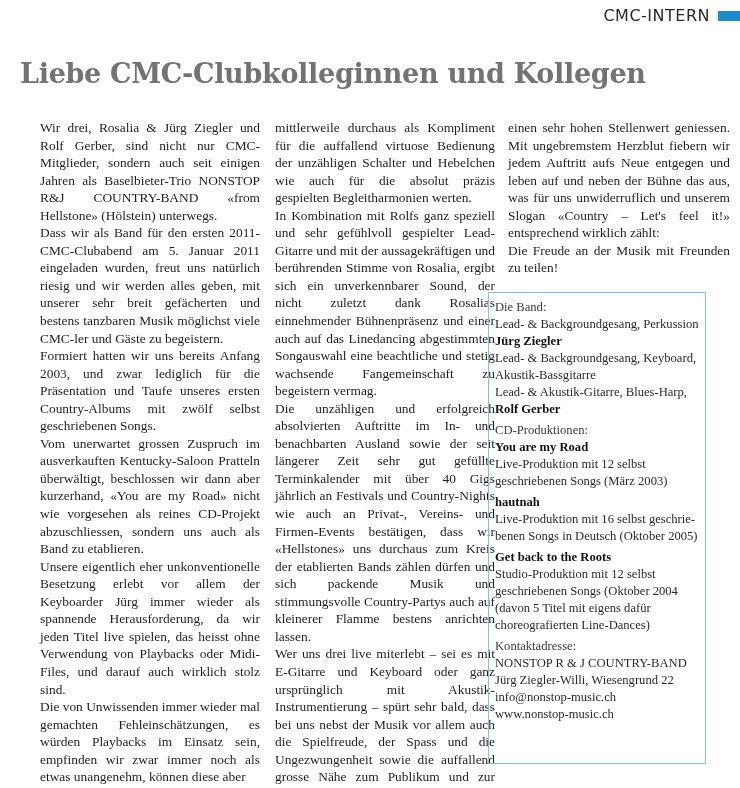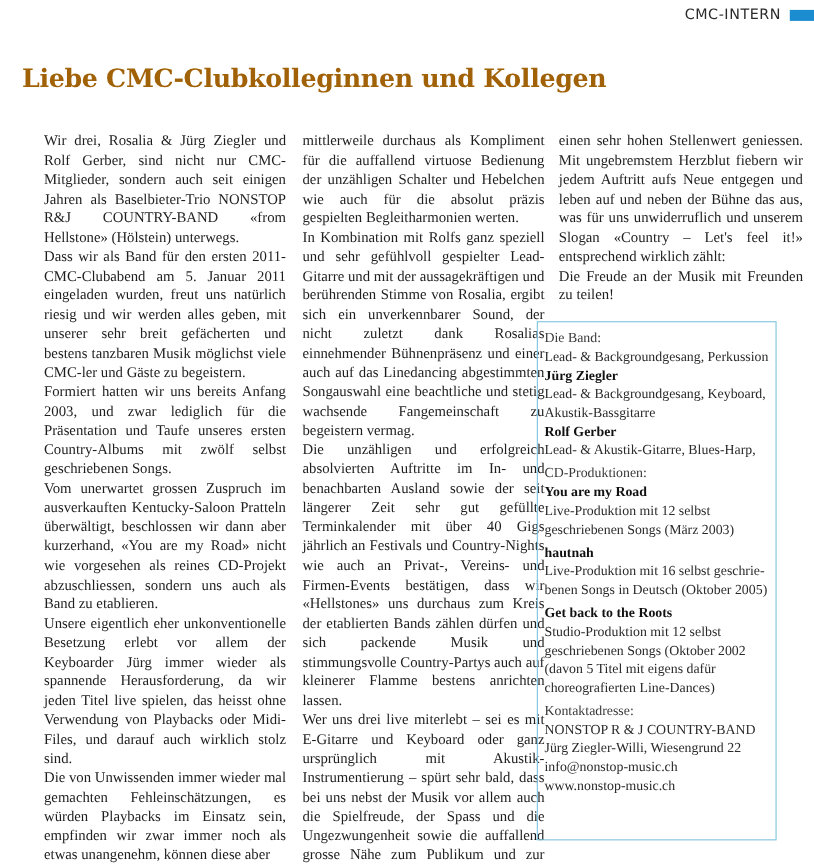--- a/index.html
+++ b/index.html
@@ -1,24 +1,24 @@
 <!DOCTYPE html>
 <html><head>
   <meta charset="utf-8">
   <style>
     html, body { margin: 0; padding: 0; background: #ffffff; }
     body { width: 740px; height: 788px; position: relative; overflow: hidden;
            font-family: "DejaVu Serif", "Liberation Serif", serif; color: #1e1e1e; }
     .section-tag { position: absolute; top: 6px; right: 0; display: flex; align-items: center; gap: 8px; }
-    .section-tag-label { font-family: "DejaVu Sans", "Liberation Sans", sans-serif; font-size: 13px;
+    .section-tag-label { font-family: "DejaVu Sans", "Liberation Sans", sans-serif; font-size: 16px;
                          letter-spacing: 0.5px; color: #2a2a2a; }
     .section-tag-bar { width: 22px; height: 10px; background: #1a8ccf; }
     .headline { position: absolute; left: 20px; top: 58px; margin: 0;
                 font-family: "DejaVu Serif", "Liberation Serif", serif; font-weight: bold;
-                font-size: 23px; letter-spacing: -0.3px; color: #a16207; white-space: nowrap; }
+                font-size: 27px; letter-spacing: -0.3px; color: #737373; white-space: nowrap; }
     .col { position: absolute; top: 119px; font-family: "Liberation Serif", "DejaVu Serif", serif;
            font-size: 13.4px; line-height: 17.55px; text-align: justify; hyphens: manual; margin-left: 20px; }
     .col p { margin: 0; }
     .col1 { left: 20px; width: 220px; }
     .col2 { left: 255px; width: 220px; }
     .col3 { left: 488px; width: 222px; }
     .infobox { position: absolute; left: 488px; top: 292px; width: 218px; height: 472px;
                border: 1.5px solid #7cc4de; box-sizing: border-box; padding: 6px 6px 4px 6px;
                font-family: "Liberation Serif", "DejaVu Serif", serif; font-size: 12.6px;
                line-height: 17px; color: #2a2a2a; }
@@ -58,38 +58,38 @@
   <p>Die Freude an der Musik mit Freunden zu teilen!</p>
 </div>
 
 <div class="infobox">
   <div class="group">
     <span class="line label">Die Band:</span>
     <span class="line">Lead- &amp; Backgroundgesang, Perkussion</span>
     <span class="line name">Jürg Ziegler</span>
     <span class="line">Lead- &amp; Backgroundgesang, Keyboard,</span>
     <span class="line">Akustik-Bassgitarre</span>
+    <span class="line">Lead- &amp; Akustik-Gitarre, Blues-Harp,</span>
     <span class="line name">Rolf Gerber</span>
-    <span class="line">Lead- &amp; Akustik-Gitarre, Blues-Harp,</span>
   </div>
   <div class="group">
     <span class="line label">CD-Produktionen:</span>
     <span class="line name">You are my Road</span>
     <span class="line">Live-Produktion mit 12 selbst</span>
     <span class="line">geschriebenen Songs (März 2003)</span>
   </div>
   <div class="group">
     <span class="line name">hautnah</span>
     <span class="line">Live-Produktion mit 16 selbst geschrie-</span>
     <span class="line">benen Songs in Deutsch (Oktober 2005)</span>
   </div>
   <div class="group">
     <span class="line name">Get back to the Roots</span>
     <span class="line">Studio-Produktion mit 12 selbst</span>
-    <span class="line">geschriebenen Songs (Oktober 2002</span>
+    <span class="line">geschriebenen Songs (Oktober 2004</span>
     <span class="line">(davon 5 Titel mit eigens dafür</span>
     <span class="line">choreografierten Line-Dances)</span>
   </div>
   <div class="group">
     <span class="line label">Kontaktadresse:</span>
     <span class="line">NONSTOP R &amp; J COUNTRY-BAND</span>
     <span class="line">Jürg Ziegler-Willi, Wiesengrund 22</span>
     <span class="line">info@nonstop-music.ch</span>
     <span class="line">www.nonstop-music.ch</span>
   </div>

